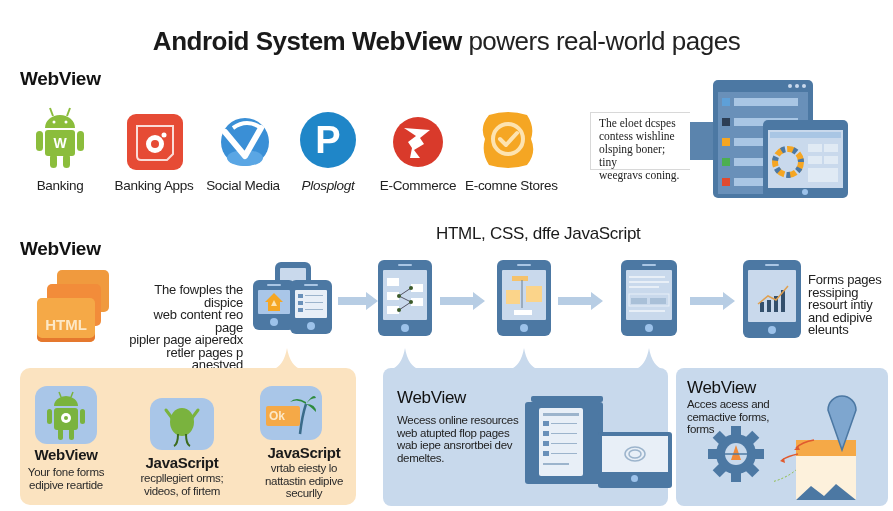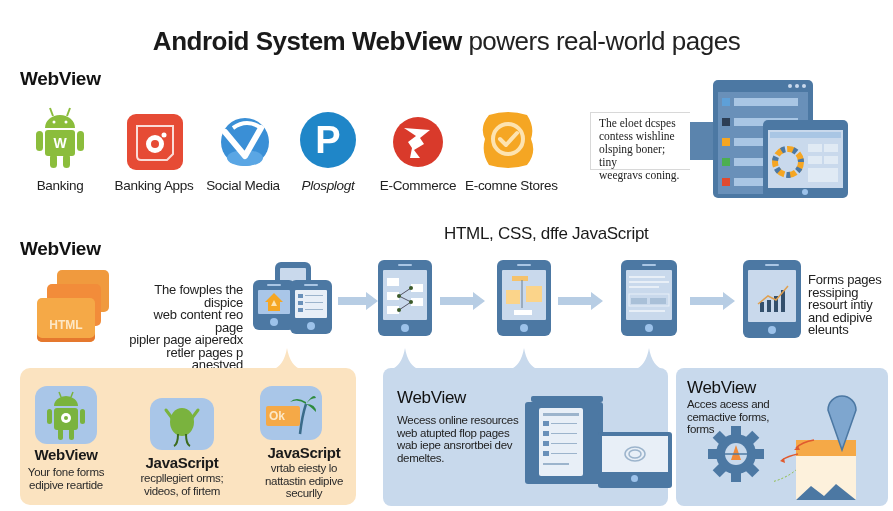--- a/index.html
+++ b/index.html
@@ -166,21 +166,21 @@
   </div>
   <div class="abs" style="left:39px;bottom:3px;width:6px;height:6px;border-radius:50%;background:#9cc2ea;"></div>
 </div>
 
 <div class="abs section-label" style="left:20px;top:238px;">WebView</div>
 
 <div class="abs" style="left:37px;top:270px;">
   <div class="abs" style="left:20px;top:0;width:52px;height:42px;background:#f09a3e;border-radius:5px;"></div>
   <div class="abs" style="left:10px;top:14px;width:54px;height:42px;background:#f28c3a;border-radius:5px;"></div>
   <div class="abs" style="left:0;top:28px;width:58px;height:44px;background:#f5a947;border-radius:5px;box-shadow:0 -4px 0 #e5782e inset;"></div>
-  <div class="abs" style="left:0;top:40px;width:58px;height:30px;font-size:12px;font-weight:bold;color:#fde8c6;text-align:center;line-height:30px;">HTML</div>
+  <div class="abs" style="left:0;top:40px;width:58px;height:30px;font-size:15px;font-weight:bold;color:#fde8c6;text-align:center;line-height:30px;">HTML</div>
 </div>
 
 <div class="abs small-text" style="left:123px;top:284px;width:120px;text-align:right;">
   <div>The fowples the dispice</div>
   <div>web content reo page</div>
   <div>pipler page aiperedx</div>
   <div>retler pages p anestved</div>
   <div>securtly.</div>
 </div>
 
@@ -203,21 +203,21 @@
     <div class="abs" style="left:3px;top:4px;width:5px;height:4px;background:#6990b9;"></div>
       <div class="abs" style="left:10px;top:5px;width:18px;height:1px;background:#9cb4cc;"></div>
     <div class="abs" style="left:3px;top:11px;width:5px;height:4px;background:#6990b9;"></div>
       <div class="abs" style="left:10px;top:12px;width:18px;height:1px;background:#9cb4cc;"></div>
     <div class="abs" style="left:3px;top:18px;width:5px;height:4px;background:#6990b9;"></div>
       <div class="abs" style="left:10px;top:19px;width:18px;height:1px;background:#9cb4cc;"></div>
   </div>
   <div class="home"></div>
 </div>
 
-<div class="abs mid-title" style="left:436px;top:224px;margin-left:8px;">HTML, CSS, dffe JavaScript</div>
+<div class="abs mid-title" style="left:436px;top:224px;">HTML, CSS, dffe JavaScript</div>
 
 <svg class="abs arrow" style="left:338px;top:292px;" viewBox="0 0 40 18">
     <path d="M0 5 H28 V0 L40 9 L28 18 V13 H0 Z" fill="#b7cde4"></path>
   </svg>
 <svg class="abs" style="left:440px;top:292px;width:45px;height:18px;" viewBox="0 0 45 18">
     <path d="M0 5 H33 V0 L45 9 L33 18 V13 H0 Z" fill="#b7cde4"></path>
   </svg>
 <svg class="abs" style="left:558px;top:292px;width:45px;height:18px;" viewBox="0 0 45 18">
     <path d="M0 5 H33 V0 L45 9 L33 18 V13 H0 Z" fill="#b7cde4"></path>
   </svg>

